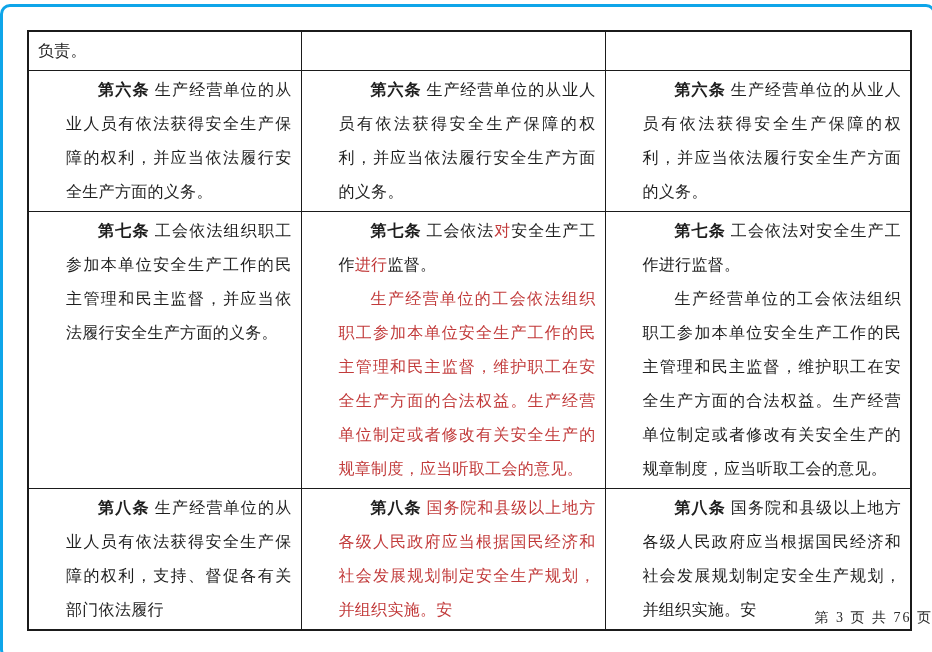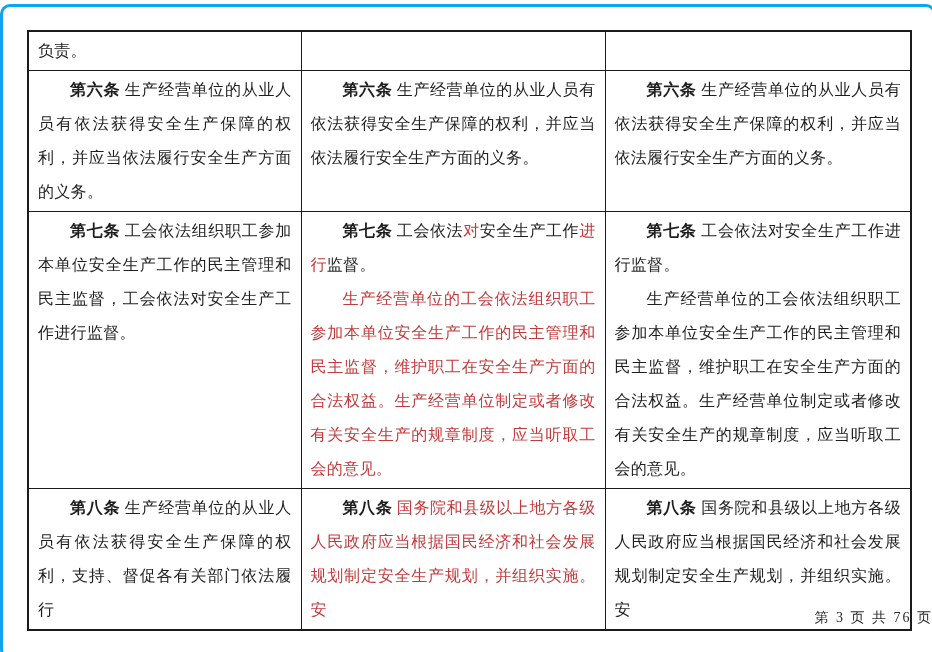--- a/index.html
+++ b/index.html
@@ -41,21 +41,21 @@
   col.c3 { width: 306px; }
   .row-short td { height: 34px; }
   p.par {
     margin: 0;
     font-size: 16px;
     line-height: 34px;
     color: #1e1e1e;
     text-align: justify;
     letter-spacing: 0.3px;
   }
-  p.par.indent { text-indent: 32px; }
+  p.par.indent { text-indent: 32px; margin-left: 28px; }
   span.bold { font-weight: 700; }
   span.red  { color: #c23b3b; }
   .footer {
     position: absolute;
     left: 0;
     top: 602px;
     width: 100%;
     text-align: right;
     font-size: 14px;
     letter-spacing: 2px;
@@ -87,21 +87,21 @@
           </td>
           <td>
             <p class="par indent"><span class="bold">第六条</span><span> 生产经营单位的从业人员有依法获得安全生产保障的权利，并应当依法履行安全生产方面的义务。</span></p>
           </td>
           <td>
             <p class="par indent"><span class="bold">第六条</span><span> 生产经营单位的从业人员有依法获得安全生产保障的权利，并应当依法履行安全生产方面的义务。</span></p>
           </td>
         </tr>
         <tr>
           <td>
-            <p class="par indent"><span class="bold">第七条</span><span> 工会依法组织职工参加本单位安全生产工作的民主管理和民主监督，工会依法对安全生产工作进行监督。</span></p>
+            <p class="par indent"><span class="bold">第七条</span><span> 工会依法组织职工参加本单位安全生产工作的民主管理和民主监督，并应当依法履行安全生产方面的义务。</span></p>
           </td>
           <td>
             <p class="par indent"><span class="bold">第七条</span><span> 工会依法</span><span class="red">对</span><span>安全生产工作</span><span class="red">进行</span><span>监督。</span></p>
             <p class="par indent"><span class="red">生产经营单位的工会依法组织职工参加本单位安全生产工作的民主管理和民主监督，维护职工在安全生产方面的合法权益。生产经营单位制定或者修改有关安全生产的规章制度，应当听取工会的意见。</span></p>
           </td>
           <td>
             <p class="par indent"><span class="bold">第七条</span><span> 工会依法对安全生产工作进行监督。</span></p>
             <p class="par indent"><span>生产经营单位的工会依法组织职工参加本单位安全生产工作的民主管理和民主监督，维护职工在安全生产方面的合法权益。生产经营单位制定或者修改有关安全生产的规章制度，应当听取工会的意见。</span></p>
           </td>
         </tr>

